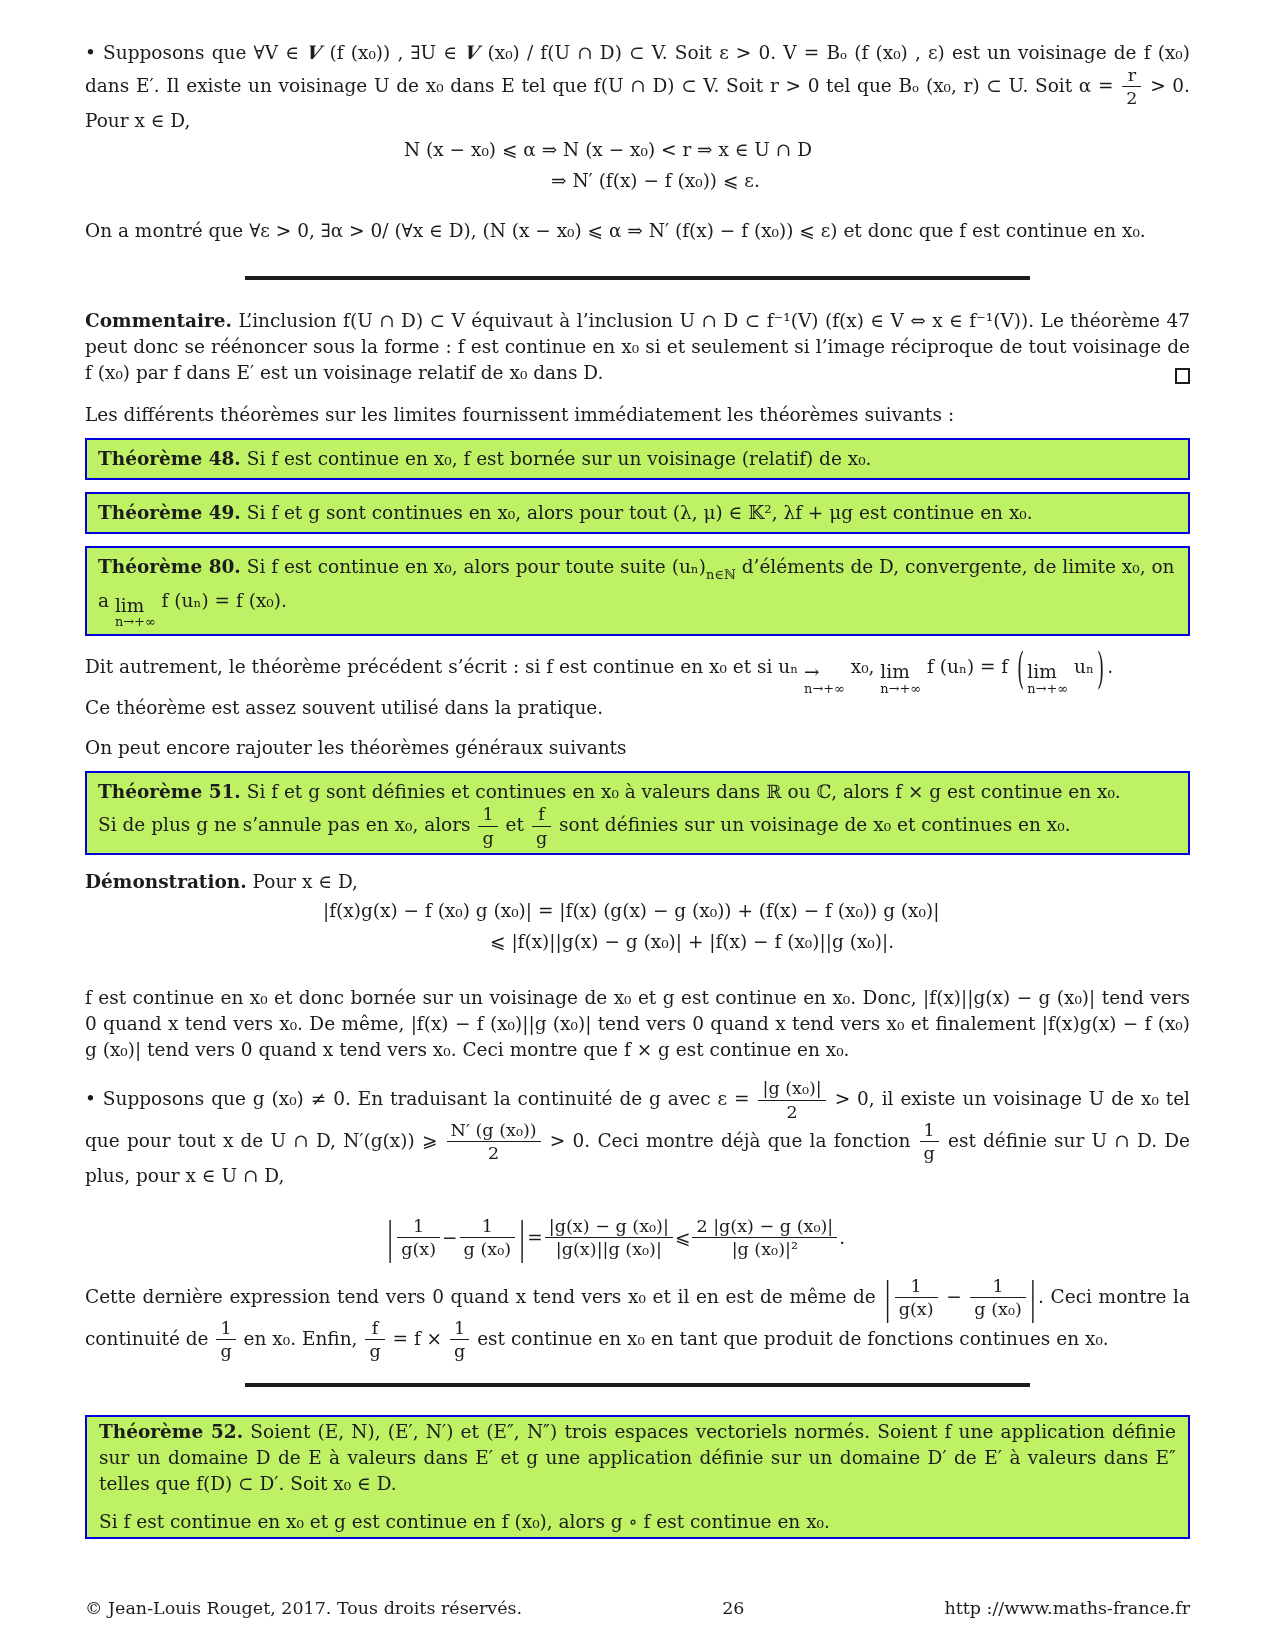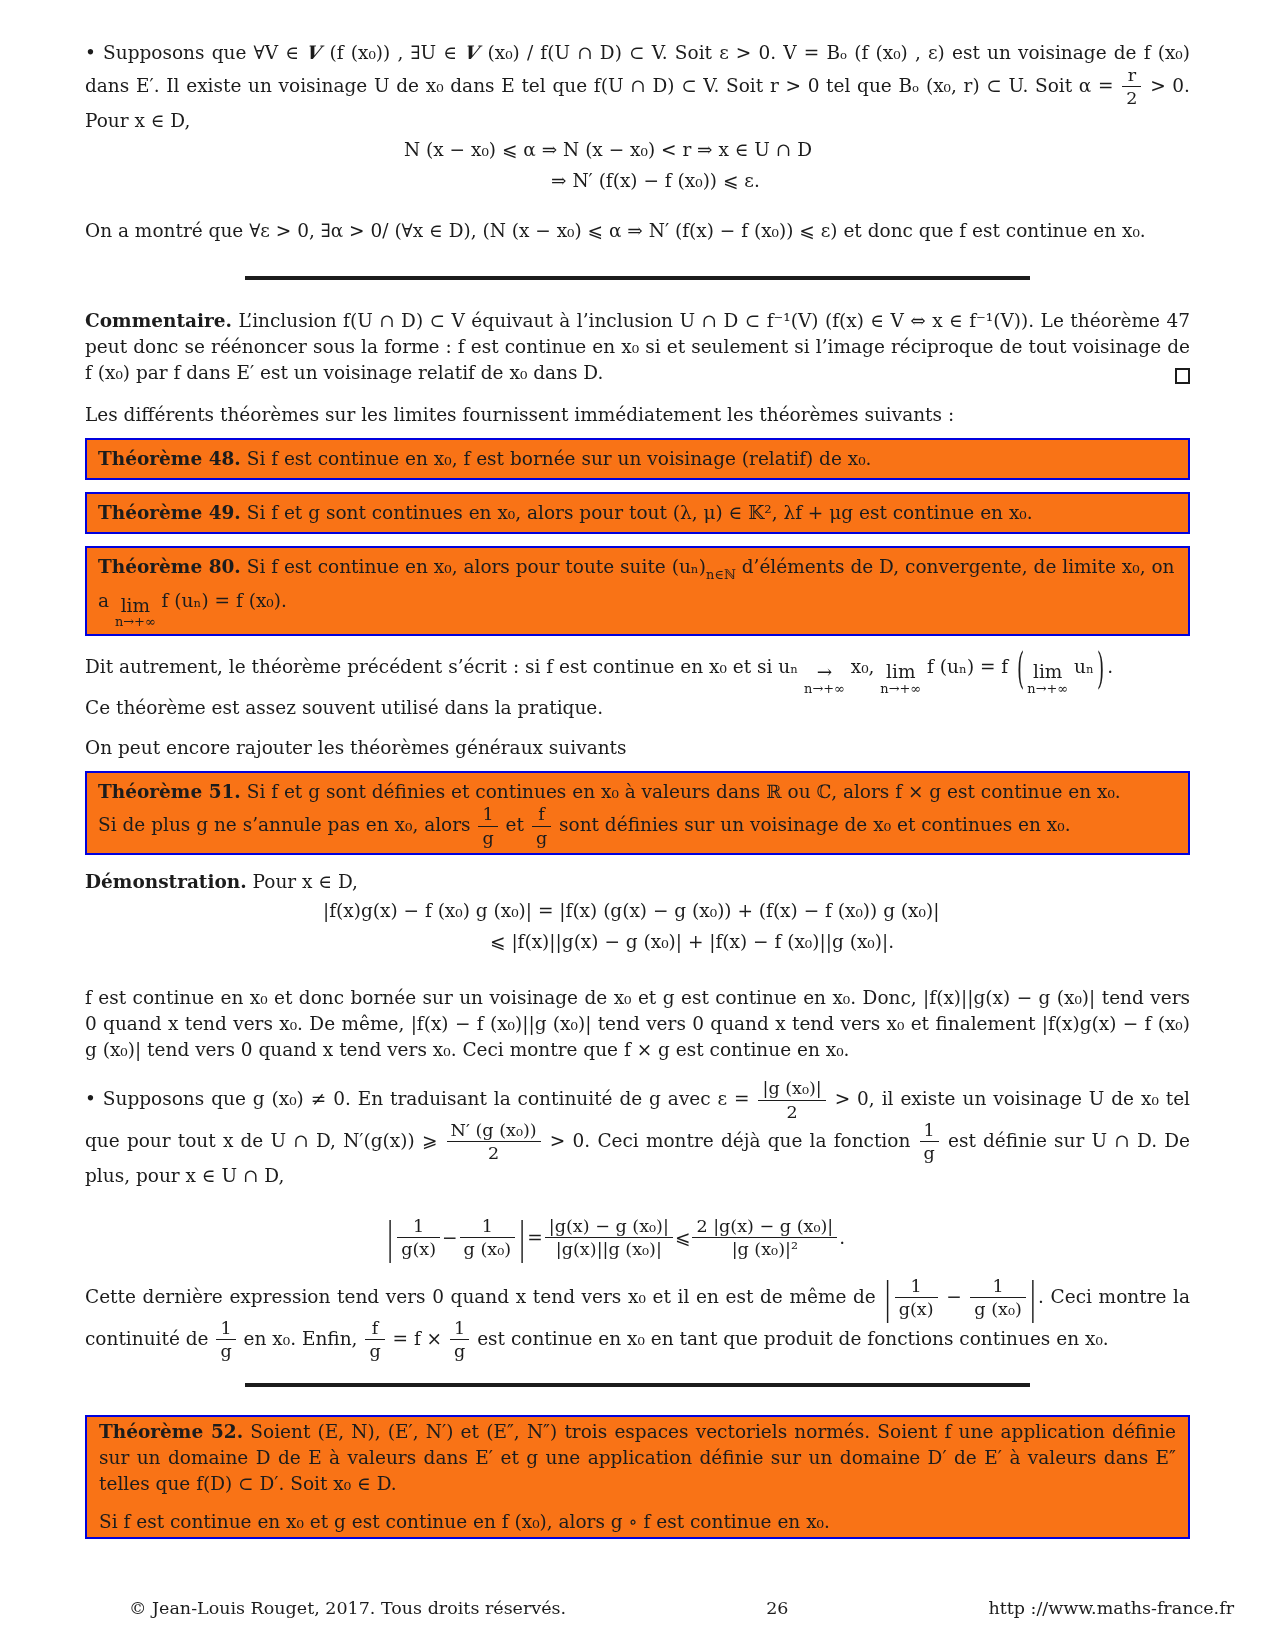--- a/index.html
+++ b/index.html
@@ -12,48 +12,47 @@
     font-family:"DejaVu Serif","DejaVu Sans",serif;
     font-size:18.5px;color:var(--ink);overflow:hidden;
   }
   .content{position:absolute;left:85px;top:40px;width:1105px;}
   p{margin:0;text-align:justify;line-height:26px;}
   .mt10{margin-top:10px}.mt12{margin-top:12px}.mt14{margin-top:14px}
   .mt16{margin-top:16px}.mt18{margin-top:18px}.mt20{margin-top:28px}
   .mt22{margin-top:22px}.mt24{}.mt28{margin-top:28px}.mt32{margin-top:32px}
   b,.bold{font-weight:bold;}
   
-  .thm{border:2px solid var(--accent-blue);padding:6px 11px;background:#f97316;}
+  .thm{border:2px solid var(--accent-blue);padding:6px 11px;background:#bef264;}
   
   .disp{line-height:31px;}
   .eqline{white-space:nowrap;}
   
   .frac{display:inline-block;vertical-align:middle;text-align:center;line-height:1.05;padding:0 2px;font-size:0.95em;}
   .frac .num{display:block;border-bottom:1.4px solid var(--ink);padding:0 4px 2px;}
   .frac .den{display:block;padding:2px 4px 0;}
   
-  .stack{display:inline-block;text-align:center;line-height:0.95;vertical-align:-1.05em;}
+  .stack{display:inline-block;line-height:0.95;vertical-align:-1.05em;}
   .stack .top{display:block;}
   .stack .bot{display:block;font-size:0.7em;margin-top:2px;}
   
   .bigp{display:inline-block;transform:scaleY(2.35);margin:0 3px;vertical-align:-2px;}
   .tbar{display:inline-block;transform:scaleY(2.35);margin:0 2px;vertical-align:-2px;}
   
   .scrv{display:inline-block;font-style:italic;transform:skewX(-12deg);font-weight:bold;padding:0 1px;}
   .ssub{font-size:0.7em;vertical-align:-0.45em;}
   
   .midrule{height:4px;background:var(--ink);width:785px;margin-left:auto;margin-right:auto;}
   
   .qed{display:inline-block;width:11px;height:12px;border:2px solid var(--ink);float:right;margin-top:8px;}
   .eq3row{display:flex;align-items:center;white-space:nowrap;}
   .footer{
     position:absolute;left:85px;top:1598px;width:1105px;
     display:flex;justify-content:space-between;align-items:baseline;
     font-size:17.5px;
-    margin-left:44px;
   }
 </style>
 </head>
 <body>
 
 <div class="page">
   <div class="content">
 
     <p><span>• Supposons que ∀V ∈ </span><span class="scrv">V</span><span> (f (x₀)) , ∃U ∈ </span><span class="scrv">V</span><span> (x₀) / f(U ∩ D) ⊂ V. Soit ε &gt; 0. V = Bₒ (f (x₀) , ε) est un voisinage de f (x₀) dans E′. Il existe un voisinage U de x₀ dans E tel que f(U ∩ D) ⊂ V. Soit r &gt; 0 tel que Bₒ (x₀, r) ⊂ U. Soit α = </span><span class="frac"><span class="num">r</span><span class="den">2</span></span><span> &gt; 0. Pour x ∈ D,</span></p>
 

